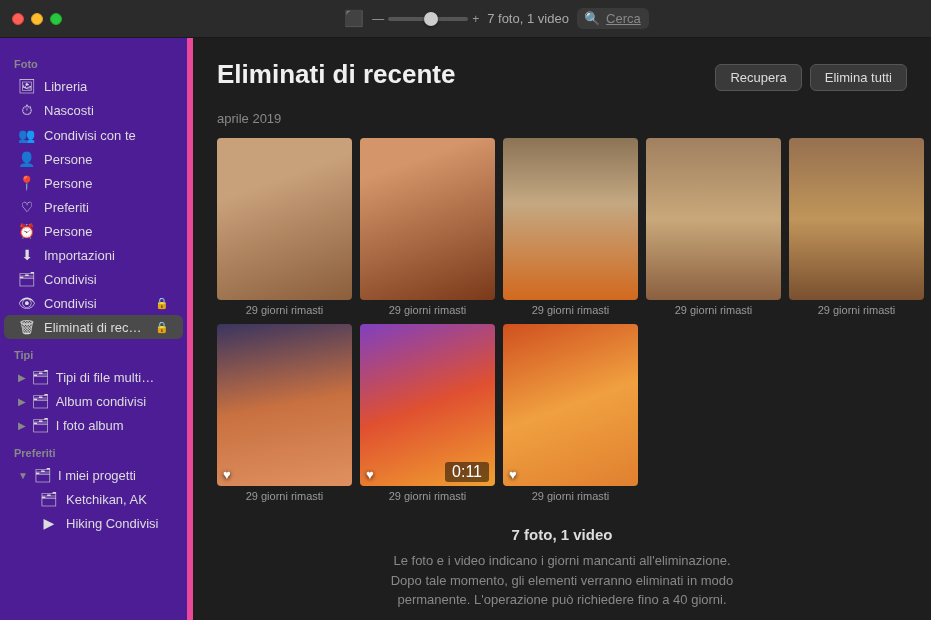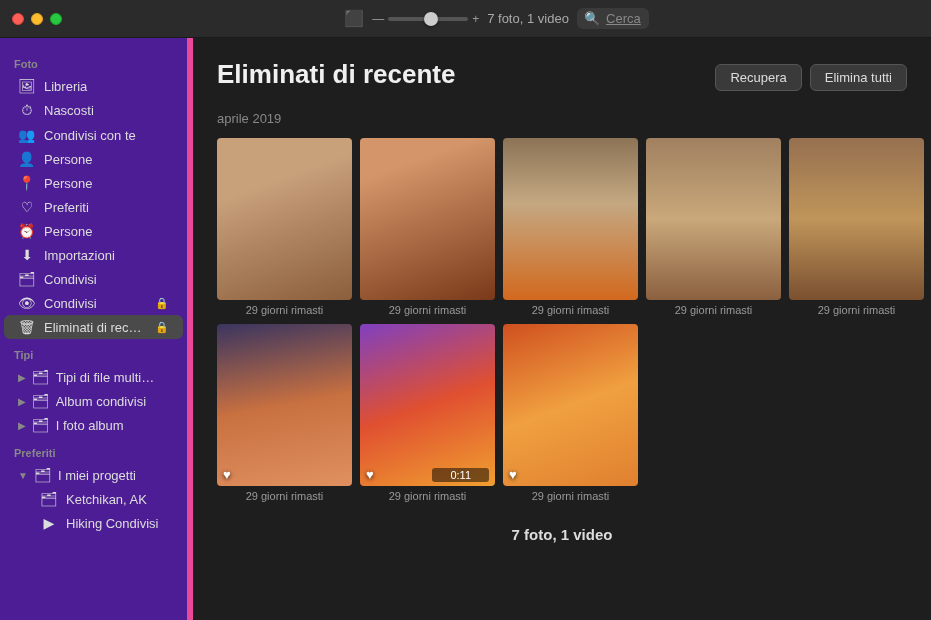--- a/index.html
+++ b/index.html
@@ -206,23 +206,23 @@
       left: 6px;
       color: white;
       font-size: 13px;
       filter: drop-shadow(0 1px 2px rgba(0,0,0,0.8));
     }
     .photo-badge-time {
       position: absolute;
       bottom: 4px;
       right: 6px;
       color: white;
-      font-size: 11px;
+      font-size: 16px;
       background: rgba(0,0,0,0.5);
-      padding: 1px 18px;
+      padding: 1px 7px;
       border-radius: 3px;
     }
 
     
     .bottom-info {
       text-align: center;
       margin-top: 24px;
       padding: 0 40px;
     }
     .bottom-info-title {
@@ -414,15 +414,16 @@
       <div class="photo-cell">
         <div class="photo-thumb img-dancer2" style="width:135px;height:162px; position:relative;">
           <span class="photo-badge-heart">♥</span>
         </div>
         <span class="photo-caption">29 giorni rimasti</span>
       </div>
     </div>
 
     <div class="bottom-info">
       <div class="bottom-info-title">7 foto, 1 video</div>
+      <div class="bottom-info-text">Le foto e i video indicano i giorni mancanti all'eliminazione.<br>Dopo tale momento, gli elementi verranno eliminati in modo<br>permanente. L'operazione può richiedere fino a 40 giorni.</div>
     </div>
   </div>
 </div>
 
 </body></html>

